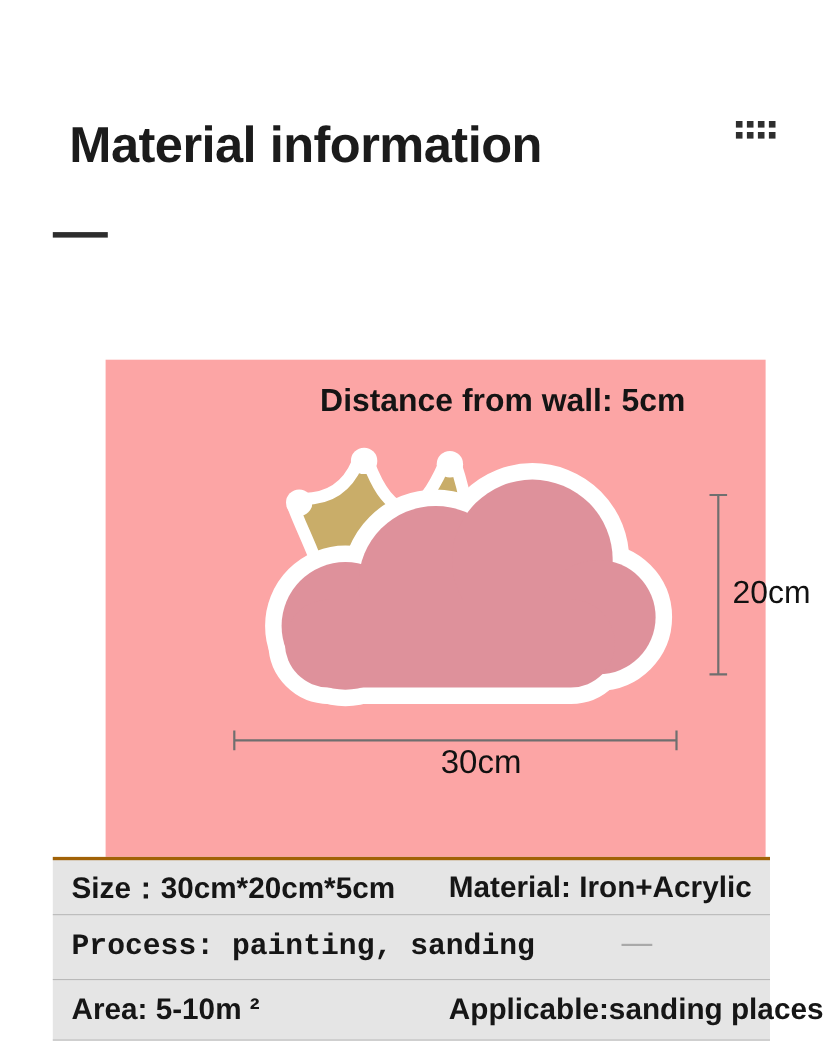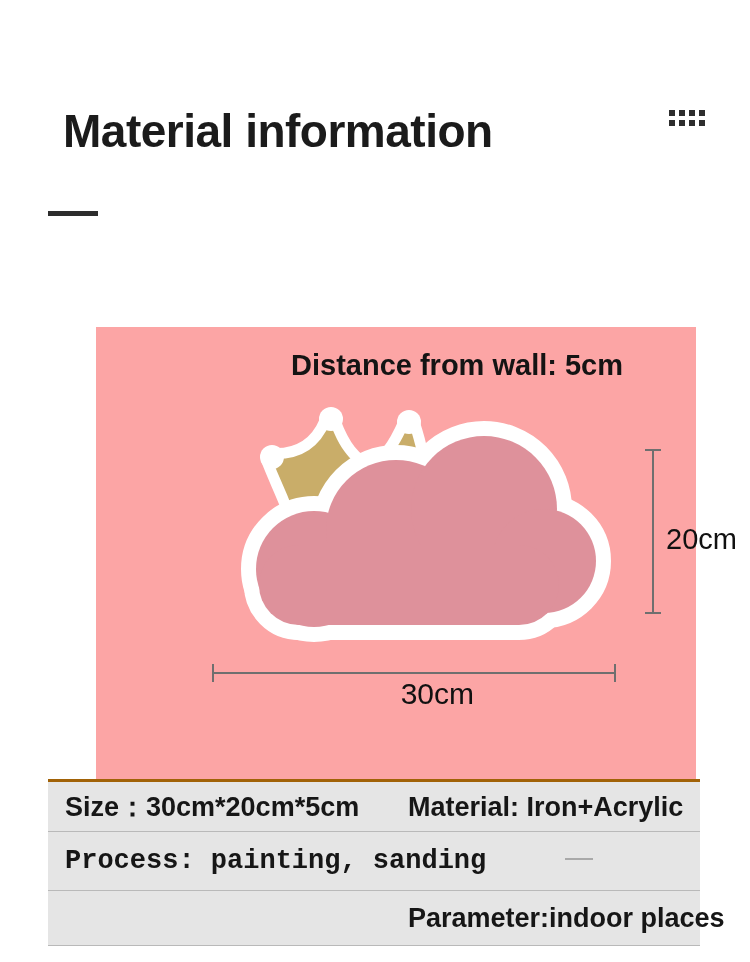--- a/index.html
+++ b/index.html
@@ -135,16 +135,17 @@
     <span class="spec-cell left">Size：30cm*20cm*5cm</span>
     <span class="spec-cell right">Material: Iron+Acrylic</span>
   </div>
 
   <div class="spec-row r2">
     <span class="spec-cell left">Process: painting, sanding</span>
     <span class="tiny-dash"></span>
   </div>
 
   <div class="spec-row r3">
-    <span class="spec-cell right">Parameter:indoor places</span>
+    <span class="spec-cell left">Area: 5-10m ²</span>
+    <span class="spec-cell right">Applicable:sanding places</span>
   </div>
 
 </div>
 
 </body></html>

